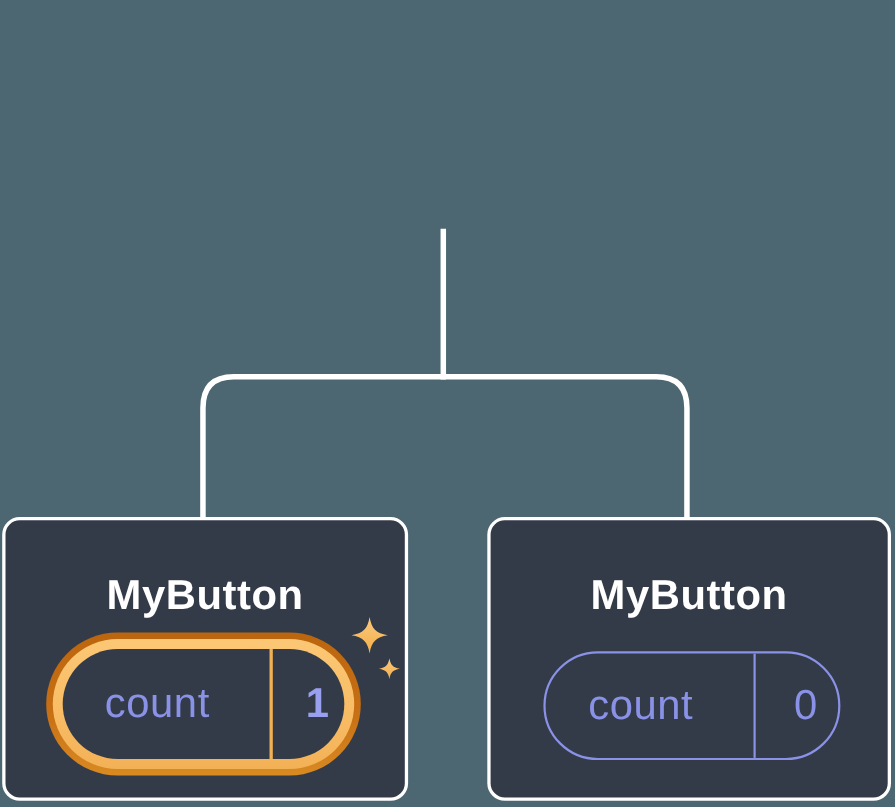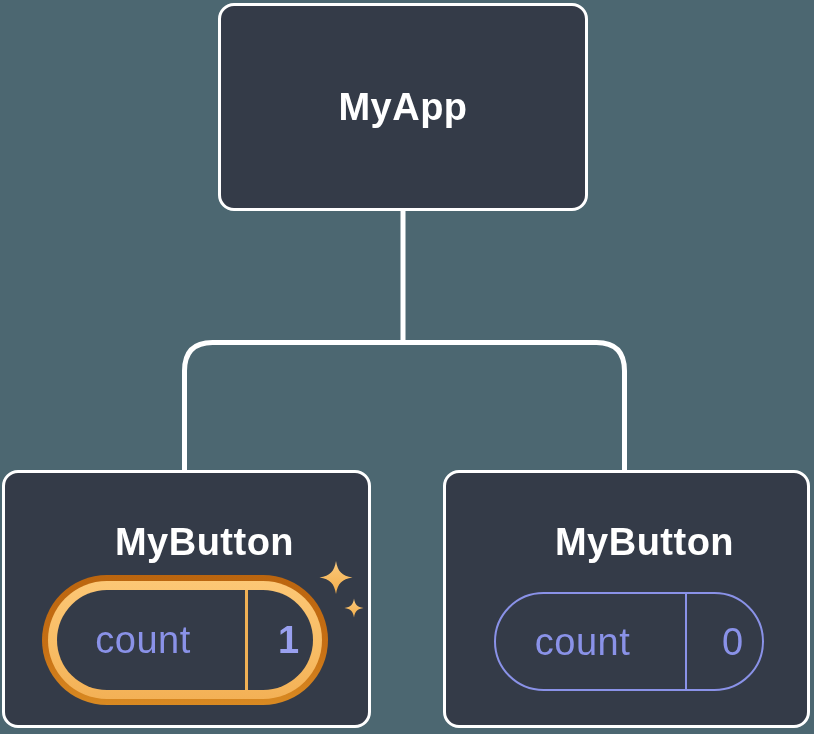--- a/index.html
+++ b/index.html
@@ -49,21 +49,20 @@
     letter-spacing: 0.5px;
     line-height: 1;
     white-space: nowrap;
   }
   .child-label {
     position: absolute;
     top: 50px;
     left: 0;
     width: 100%;
     text-align: center;
-    padding-left: 18px;
   }
   
   .ring-outer {
     position: absolute;
     left: 37px; top: 102px;
     width: 286px; height: 130px;
     box-sizing: border-box;
     padding: 6px;
     border-radius: 999px;
     background: linear-gradient(180deg, #BB650E 0%, #C66F14 55%, #D98A22 100%);
@@ -134,23 +133,20 @@
 </head>
 <body>
 
 <div class="canvas">
 
   <svg class="connectors" viewBox="0 0 814 734" xmlns="http://www.w3.org/2000/svg">
     <path d="M403 208 L403 345" stroke="#FFFFFF" stroke-width="5" fill="none"></path>
     <path d="M184.5 471 L184.5 371 Q184.5 342.5 212.5 342.5 L596.5 342.5 Q624.5 342.5 624.5 371 L624.5 471" stroke="#FFFFFF" stroke-width="5" fill="none"></path>
   </svg>
 
-  <div class="node node-root">
-    <span class="node-label">MyApp</span>
-  </div>
 
   <div class="node node-child-left">
     <span class="node-label child-label">MyButton</span>
     <div class="ring-outer">
       <div class="ring-inner">
         <div class="pill">
           <div class="pill-cell cell-name">
             <span class="state-name">count</span>
           </div>
           <div class="pill-divider"></div>

